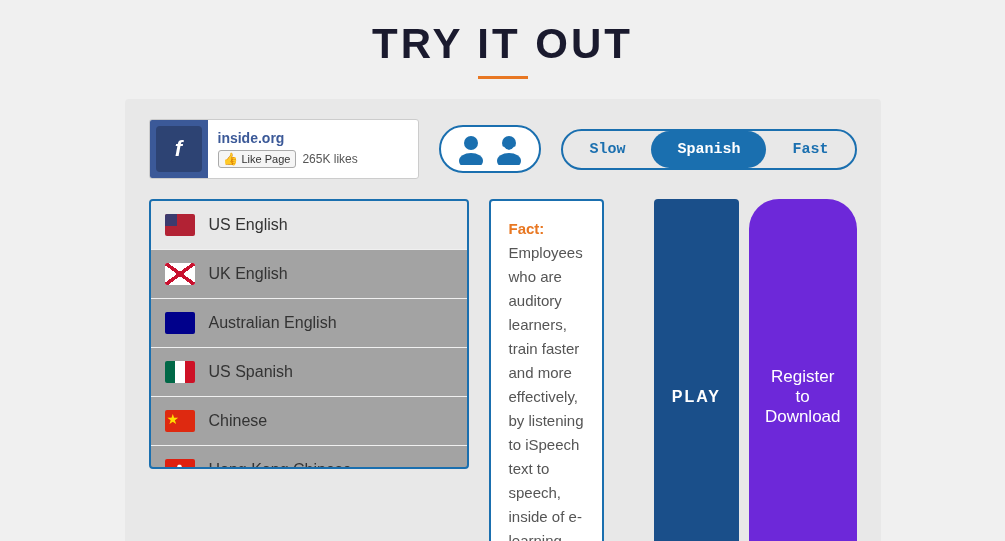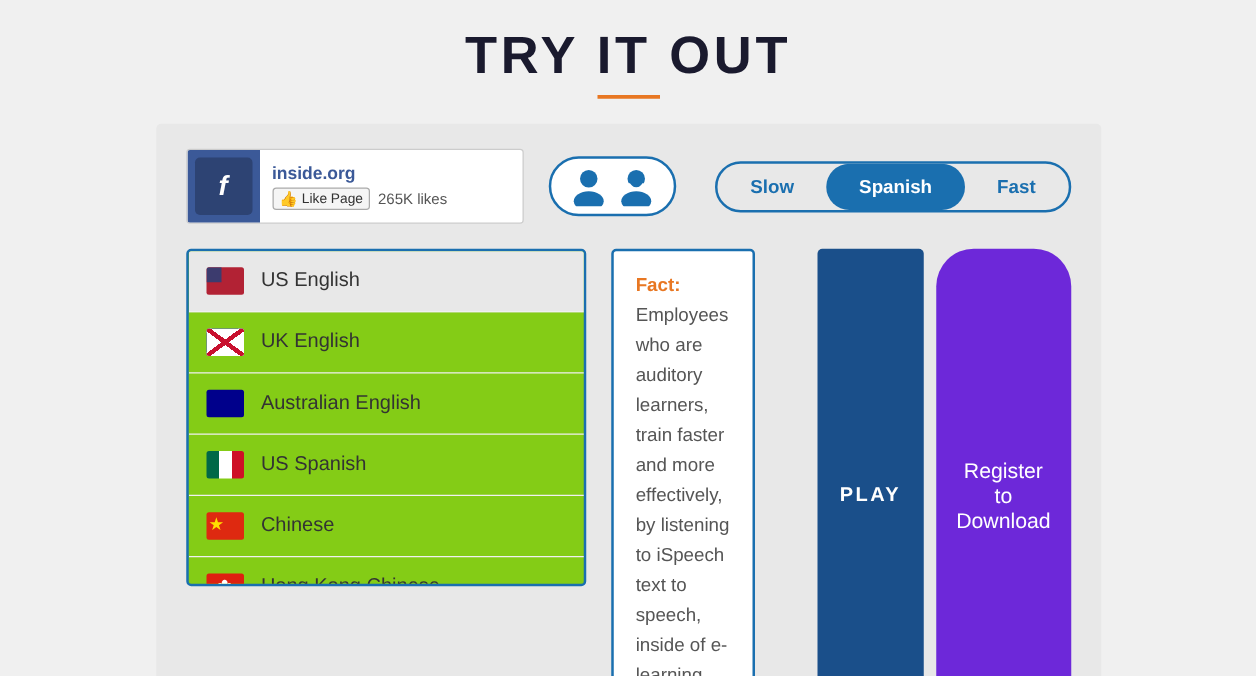--- a/index.html
+++ b/index.html
@@ -127,36 +127,37 @@
       margin-left: auto;
     }
     .speed-btn {
       padding: 10px 26px;
       font-size: 15px;
       font-weight: bold;
       cursor: pointer;
       border: none;
       background: transparent;
       color: #1a6faf;
+      font-family: Liberation Mono, monospace;
     }
     .speed-btn.active {
       background: #1a6faf;
       color: #fff;
       border-radius: 28px;
     }
     .content-row {
       display: flex;
       gap: 20px;
       align-items: flex-start;
     }
     .language-list-container {
       flex: 0 0 320px;
       border: 2px solid #1a6faf;
       border-radius: 4px;
-      background: #84cc16;
+      background: #a3a3a3;
       overflow: hidden;
       height: 270px;
       display: flex;
       flex-direction: column;
     }
     .language-list-inner {
       overflow-y: scroll;
       flex: 1;
     }
     .language-list-inner::-webkit-scrollbar {

